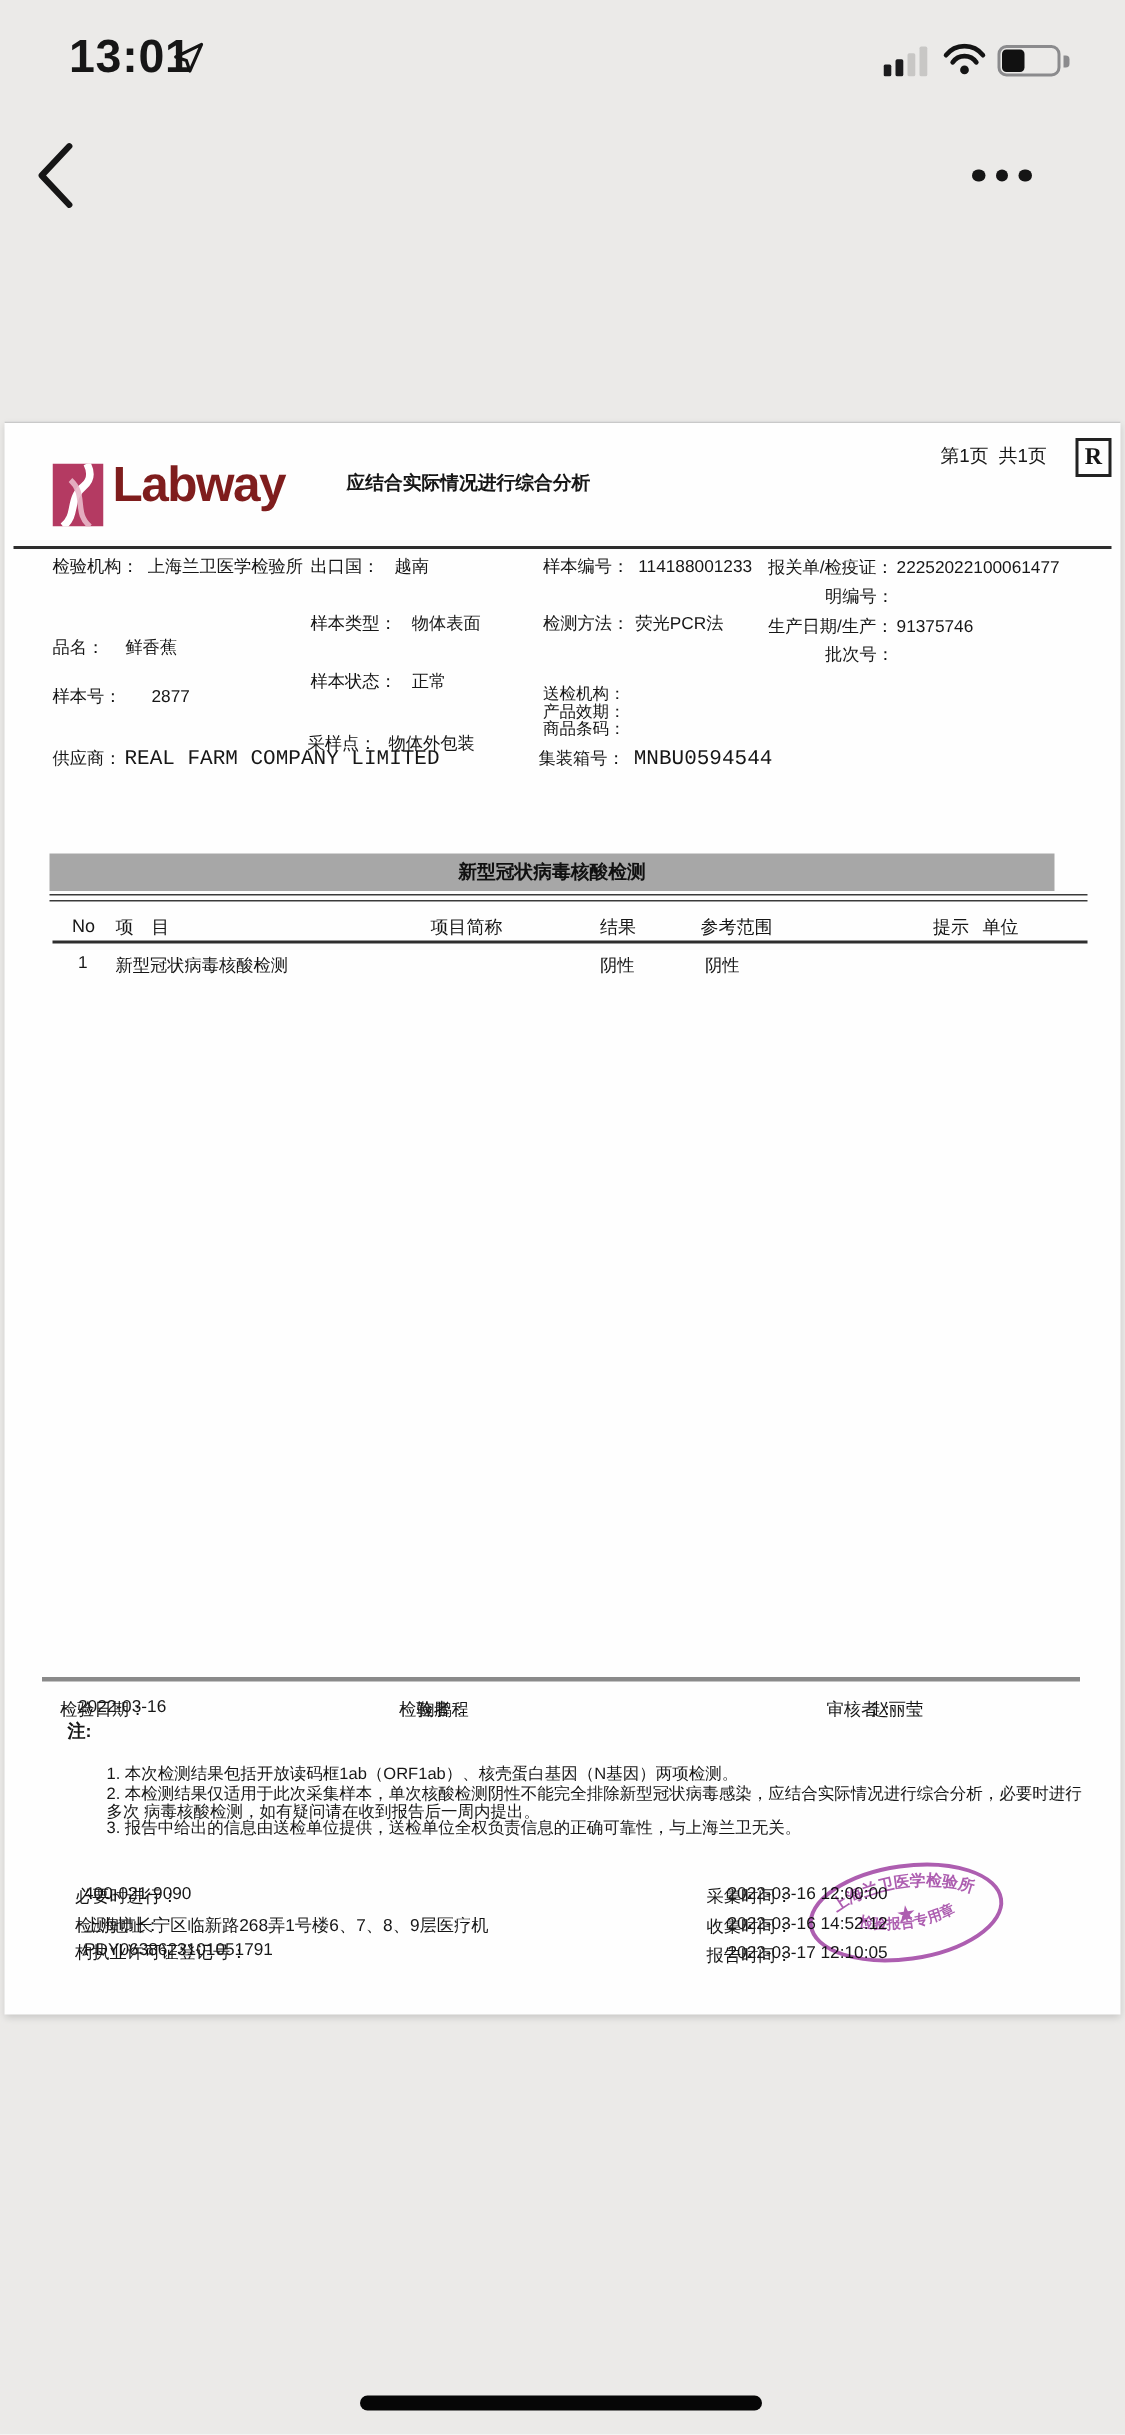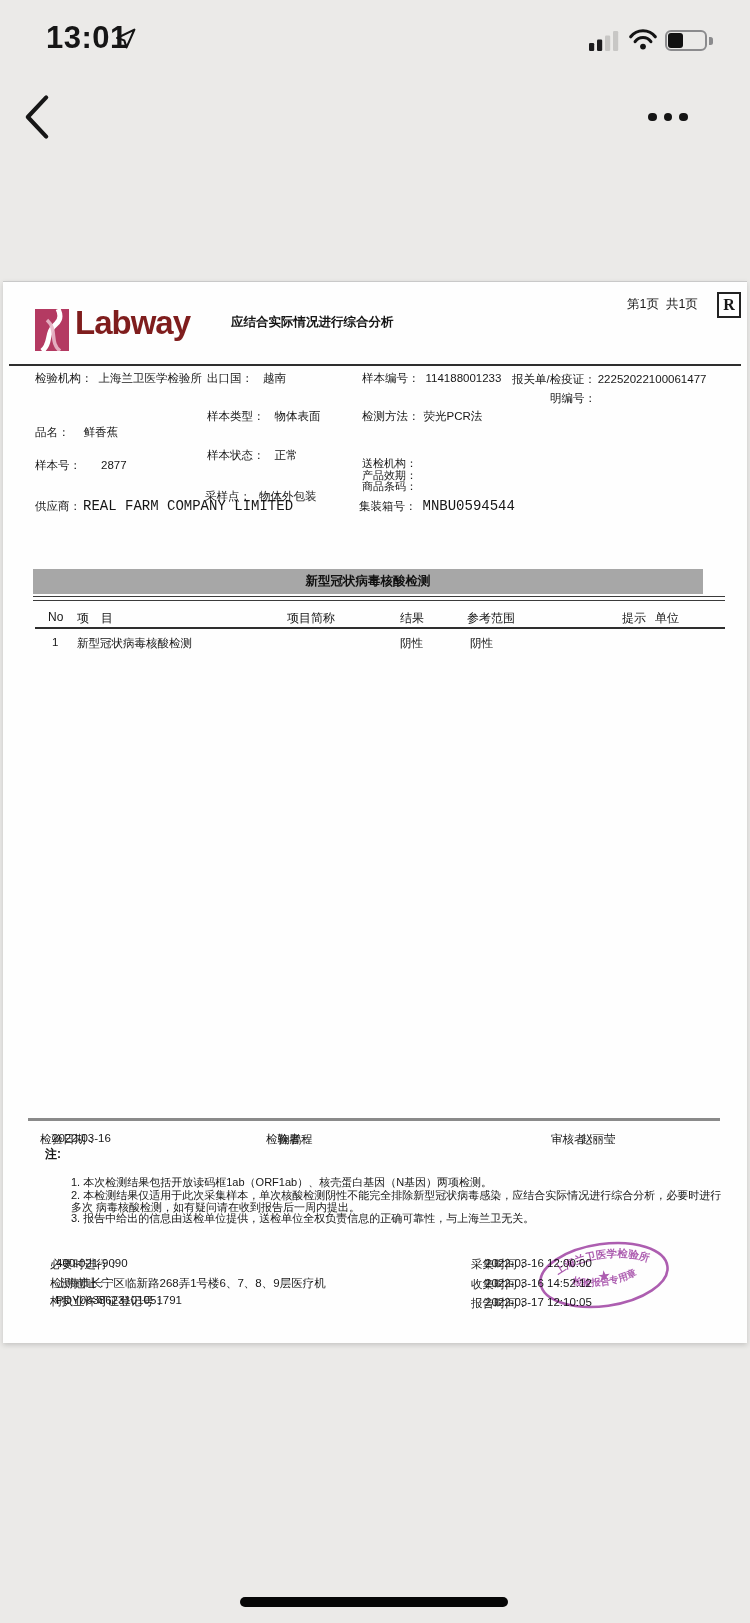--- a/index.html
+++ b/index.html
@@ -131,20 +131,24 @@
 
   <div class="field" style="left:32px;top:144px;">
     <span>品名：</span><span class="v" style="margin-left:14px;">鲜香蕉</span>
   </div>
   <div class="field" style="left:204px;top:128px;">
     <span>样本类型：</span><span class="v drop" style="margin-left:10px;">物体表面</span>
   </div>
   <div class="field" style="left:359px;top:128px;">
     <span>检测方法：</span><span class="v" style="margin-left:4px;">荧光PCR法</span>
   </div>
+  <div class="field two-line" style="left:475px;top:127px;">
+    <span>生产日期/生产：</span><span style="margin-left:2px;">91375746</span><br>
+    <span class="indent2">批次号：</span>
+  </div>
 
   <div class="field" style="left:32px;top:177px;">
     <span>样本号：</span><span class="v" style="margin-left:20px;">2877</span>
   </div>
   <div class="field" style="left:204px;top:167px;">
     <span>样本状态：</span><span class="v" style="margin-left:10px;">正常</span>
   </div>
   <div class="field stack" style="left:359px;top:176px;font-family:Liberation Serif, serif;">
     <div>送检机构：</div>
     <div>产品效期：</div>

